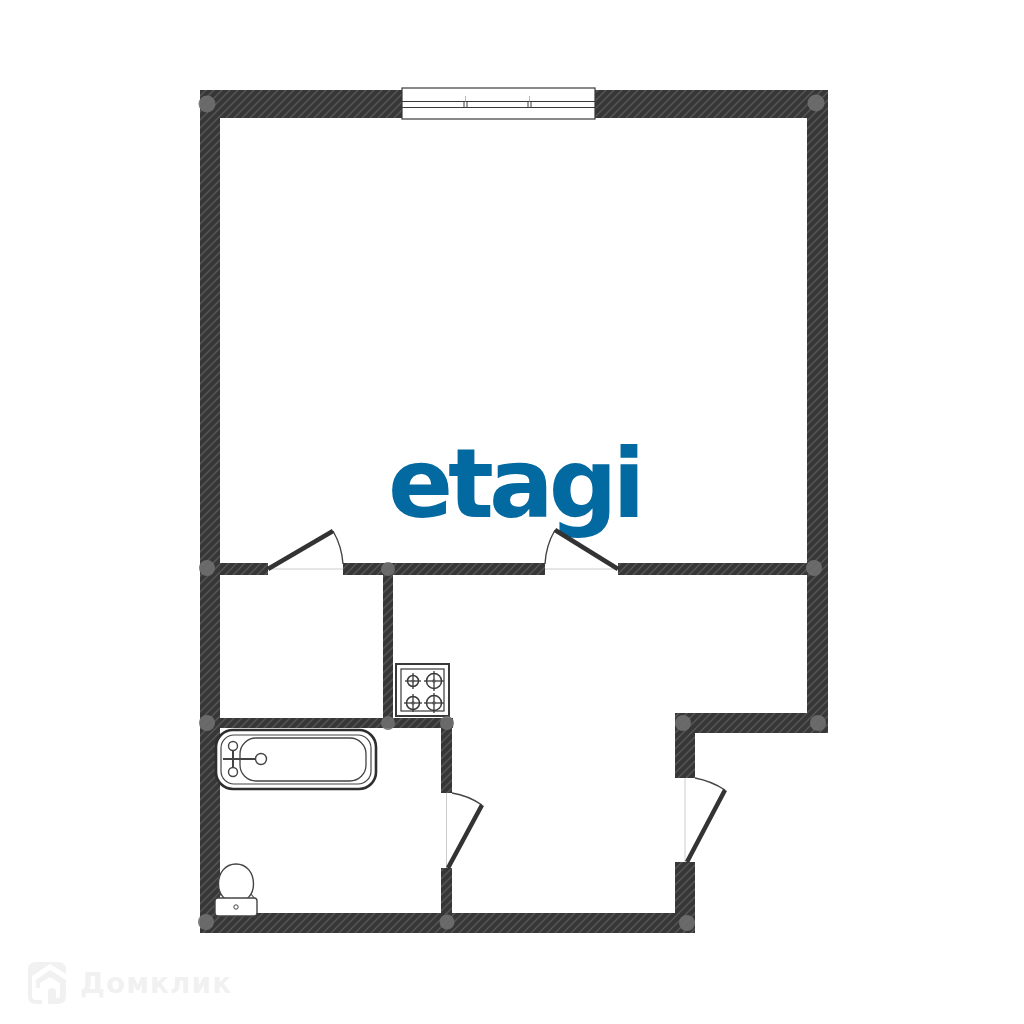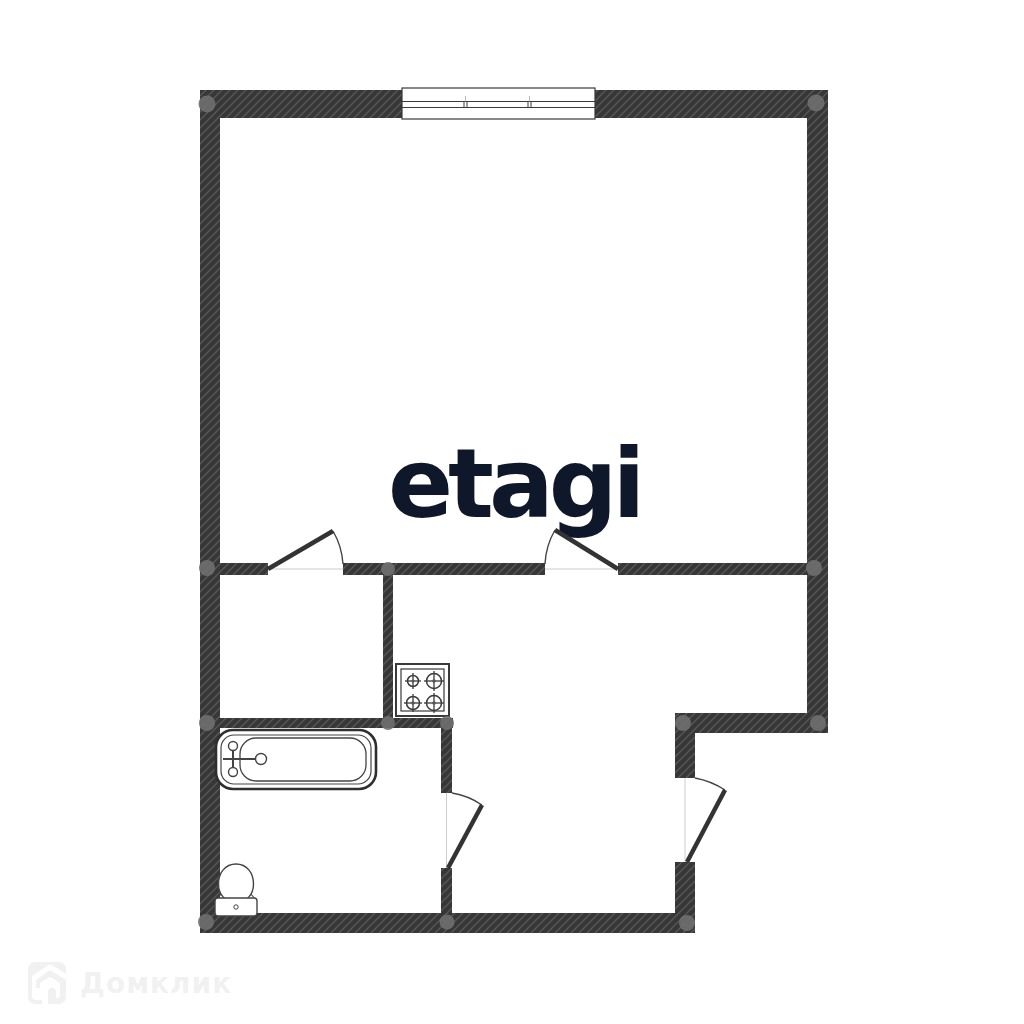--- a/index.html
+++ b/index.html
@@ -11,21 +11,21 @@
     font-family:"DejaVu Sans", sans-serif;
   }
   .wm-center{
     position:absolute;
     left:388px;top:436px;
     font-family:"DejaVu Sans", sans-serif;
     font-weight:bold;
     font-size:96px;
     line-height:1;
     letter-spacing:-5px;
-    color:#0f172a;
+    color:#0369a1;
     user-select:none;
   }
   .wm-bottom{
     position:absolute;
     left:28px;top:962px;
     display:flex;align-items:center;gap:8px;
     color:#f1f1f1;
     user-select:none;
   }
   .wm-bottom .wm-text{

